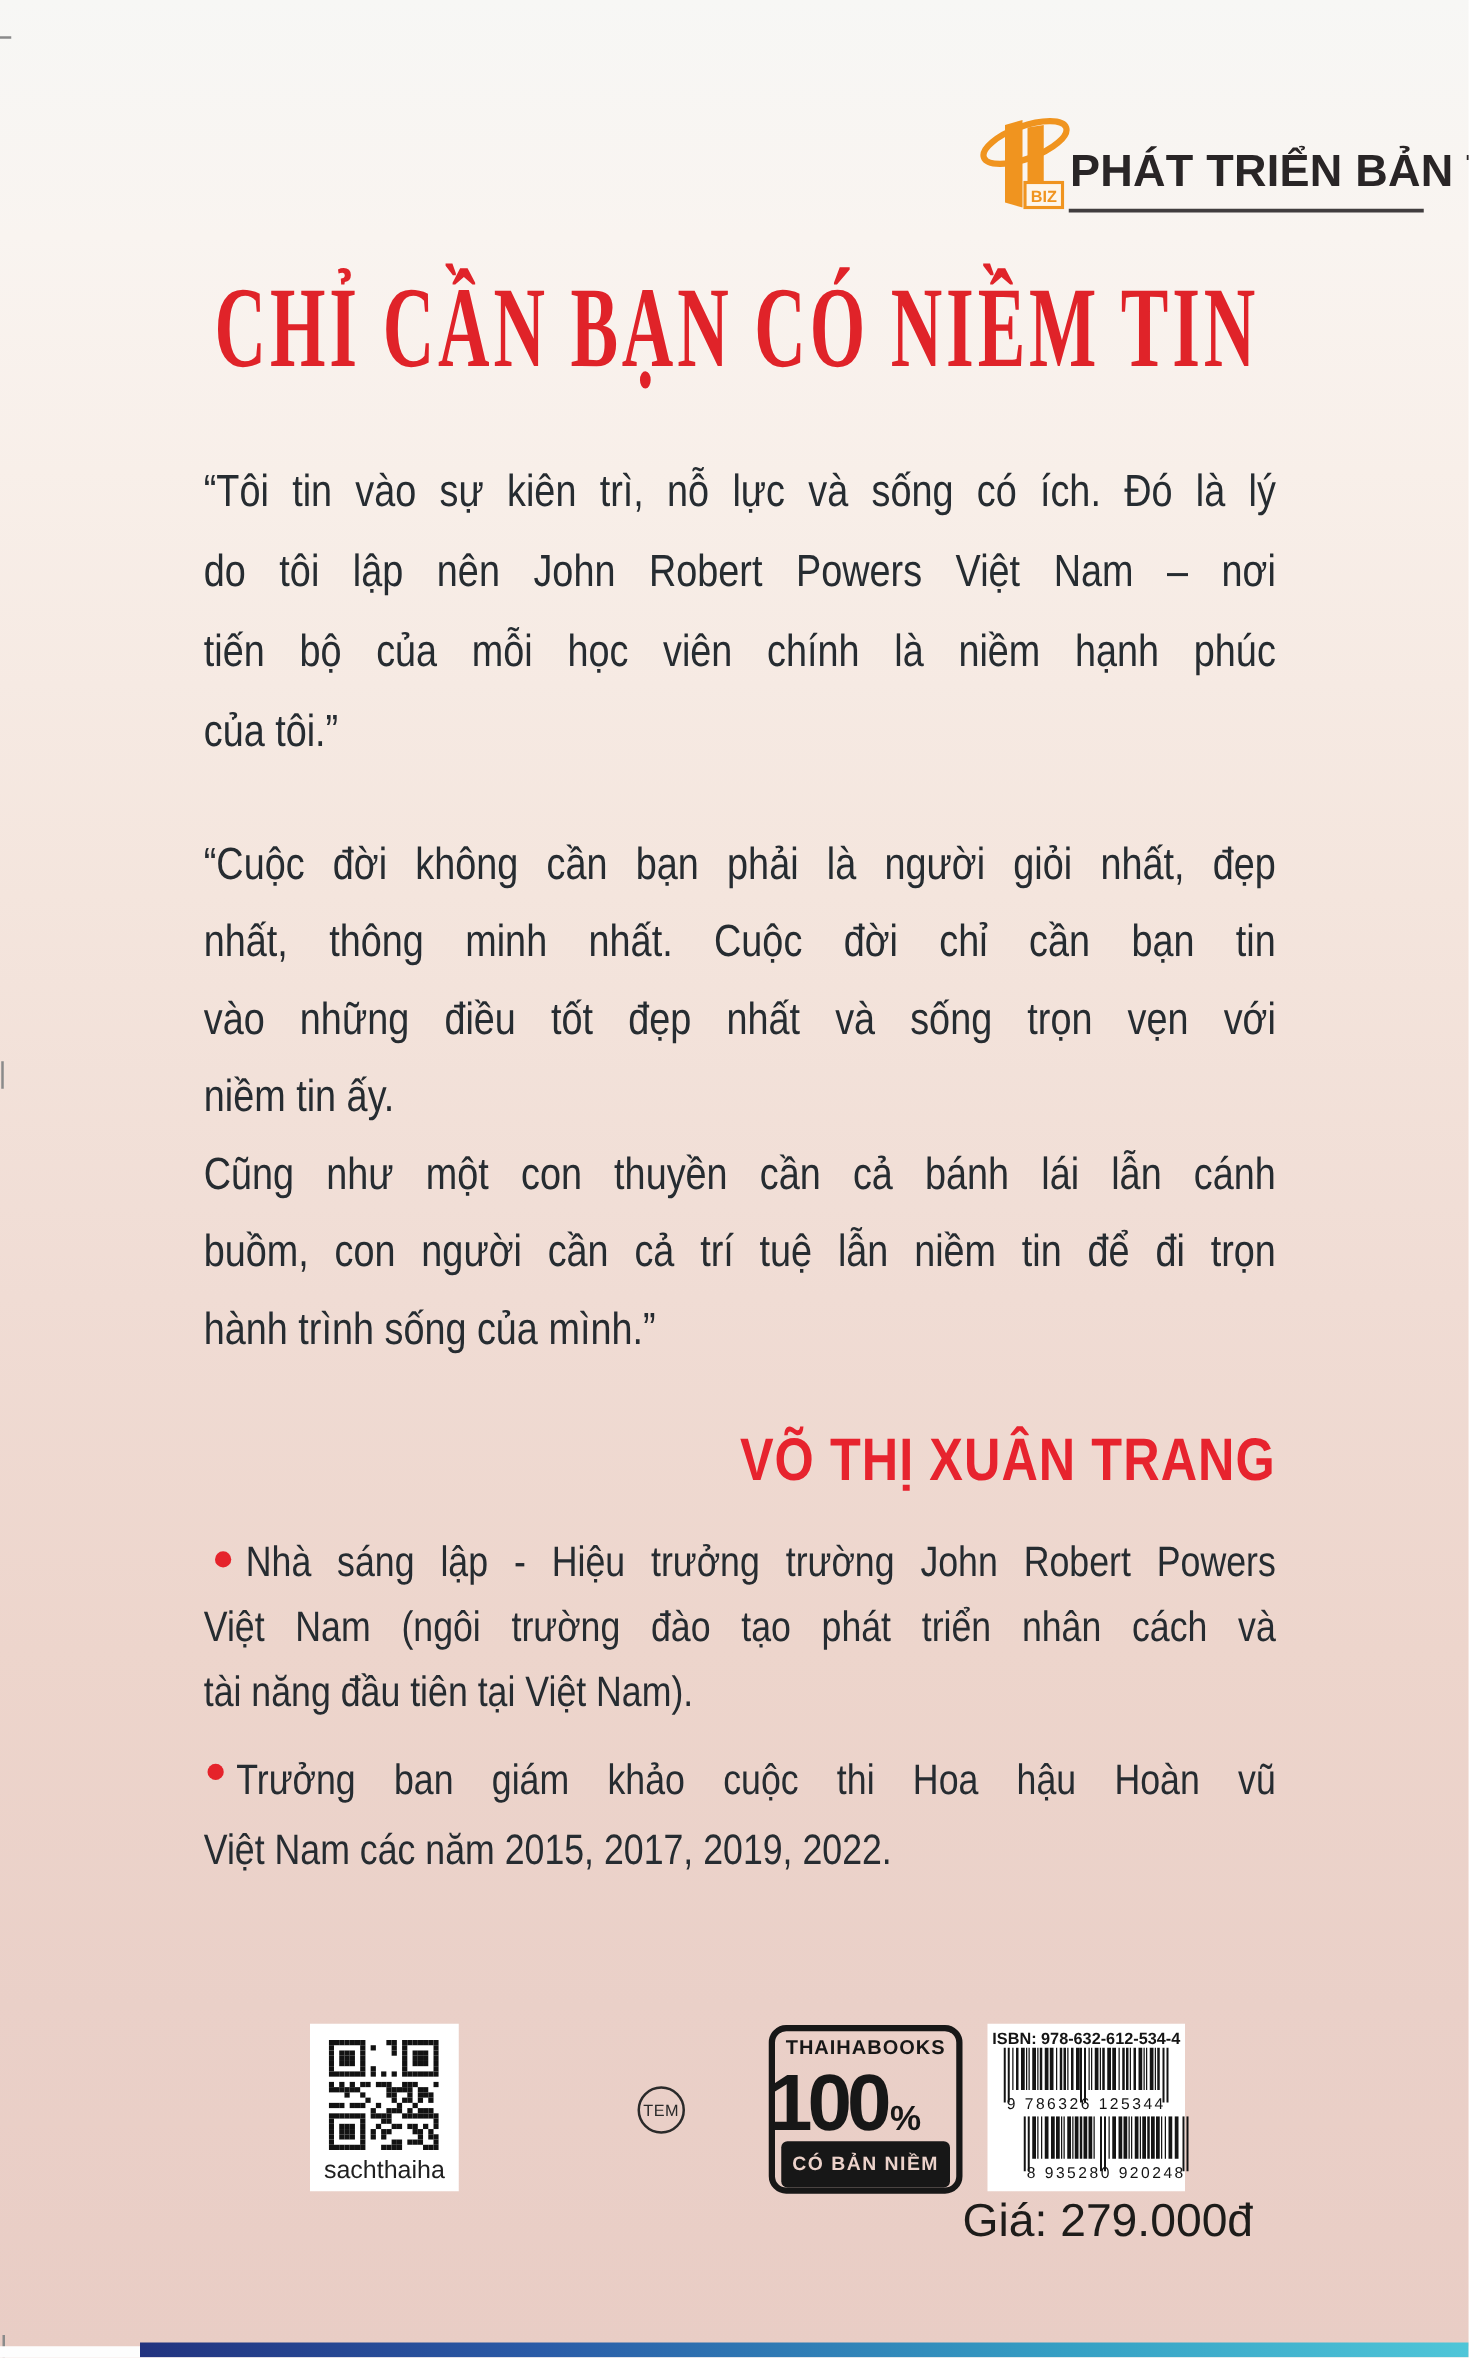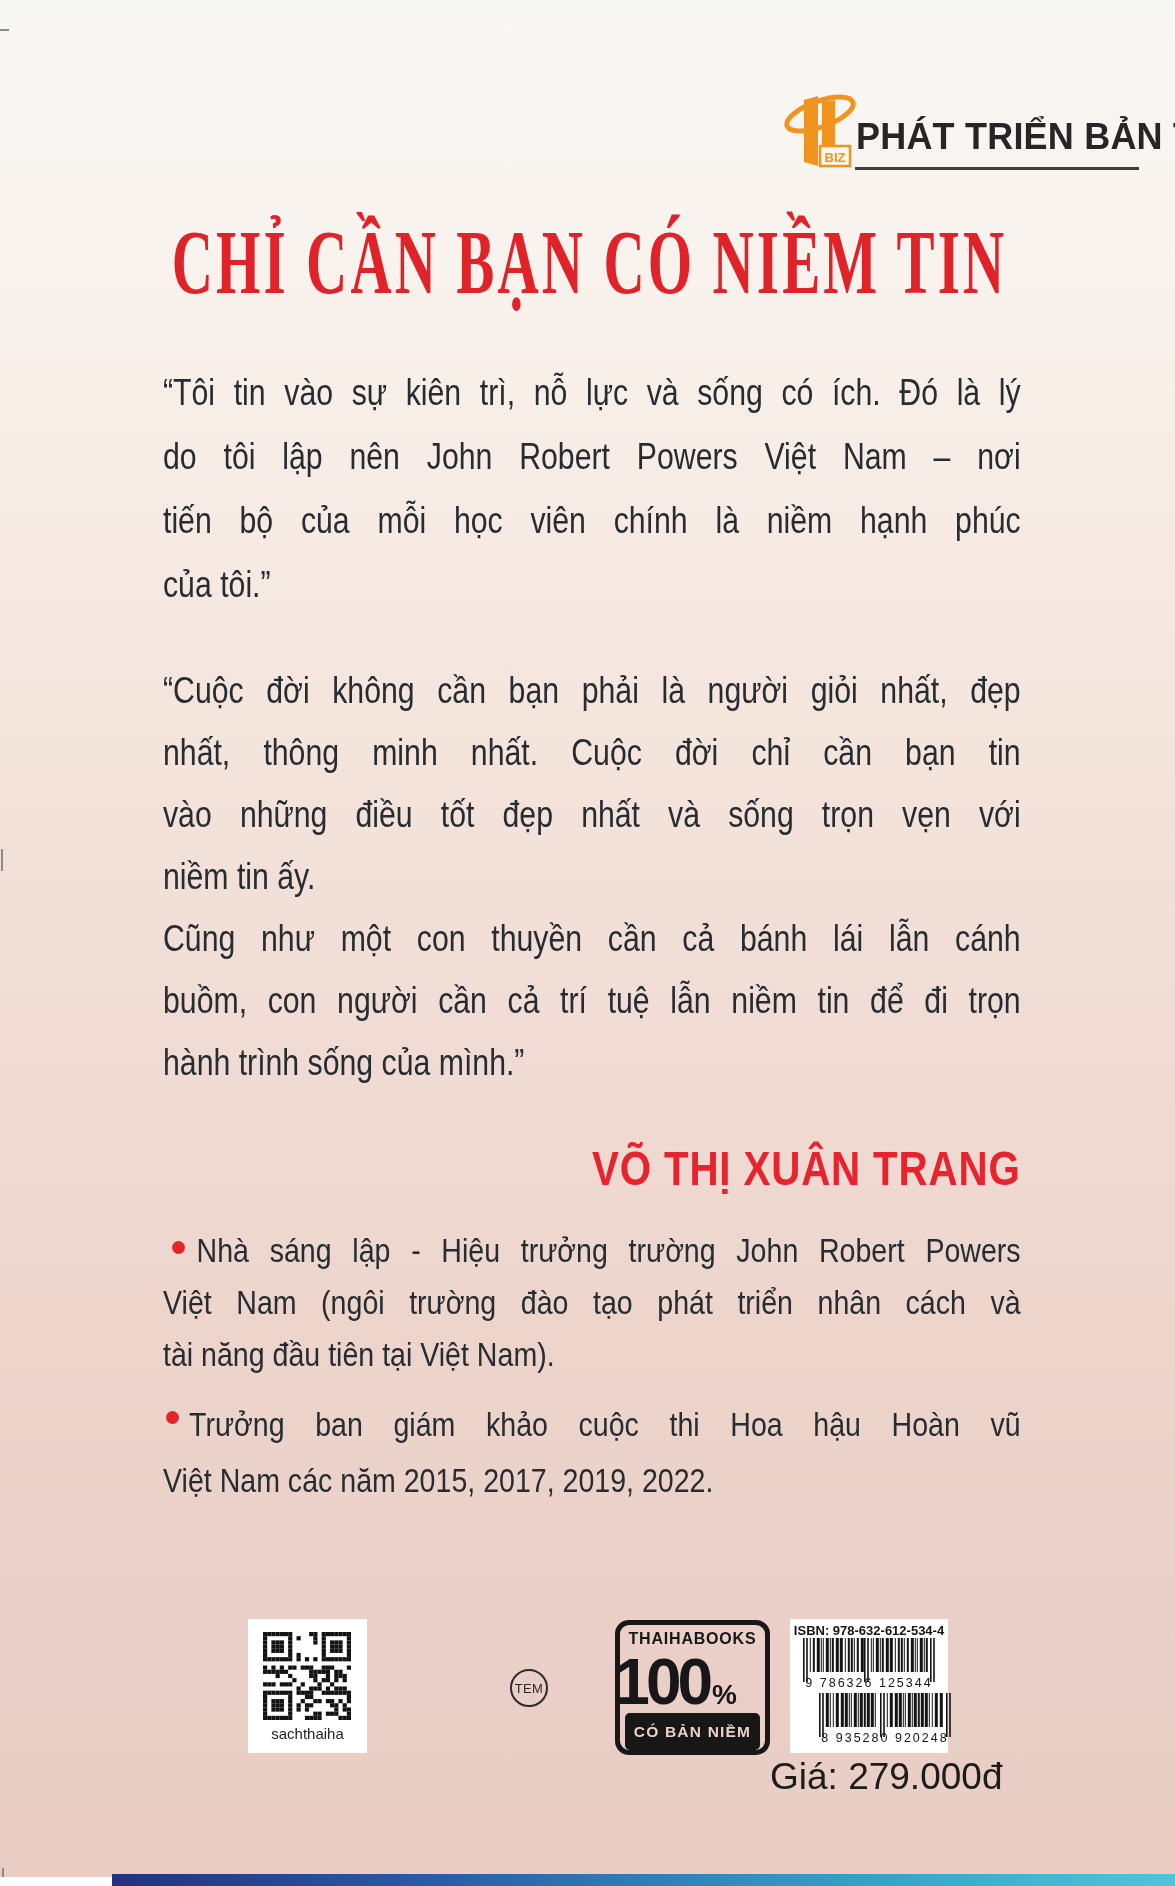--- a/index.html
+++ b/index.html
@@ -33,21 +33,21 @@
   .bio1 .pline:first-child{text-indent:40px;}
   .bio2 .pline:first-child{text-indent:31px;}
   .author-name{
     width:1021px;transform:scaleX(0.84);transform-origin:left top;
     font-size:48px;font-weight:bold;color:#e7232e;text-align:right;letter-spacing:1px;white-space:nowrap;
   }
   .bullet-dot{width:13px;height:13px;border-radius:50%;background:#e5232b;}
   
   .qr-box{width:119px;height:134px;background:#ffffff;}
   .qr-caption{position:absolute;left:0;top:106px;width:119px;text-align:center;
-    font-size:15px;color:#1f1f1f;}
+    font-size:20px;color:#1f1f1f;}
   .tem-stamp{width:38px;height:38px;border:2.5px solid #2a2a2a;border-radius:50%;
     display:flex;align-items:center;justify-content:center;
     font-size:13px;color:#2a2a2a;letter-spacing:.4px;box-sizing:border-box;margin-left:36px;}
   .badge{width:155px;height:135px;border:5px solid #171717;border-radius:14px;box-sizing:border-box;padding-left:28px;}
   .badge-brand{position:absolute;left:0;top:5px;width:145px;text-align:center;
     font-size:16px;font-weight:800;letter-spacing:.8px;color:#171717;white-space:nowrap;}
   .badge-number{position:absolute;left:0;top:18px;width:117px;height:70px;
     display:flex;align-items:flex-end;justify-content:flex-end;color:#171717;}
   .badge-100{font-size:64px;font-weight:900;letter-spacing:-4px;line-height:.95;}
   .badge-pct{font-size:28px;font-weight:900;margin:0 0 2px 3px;}

